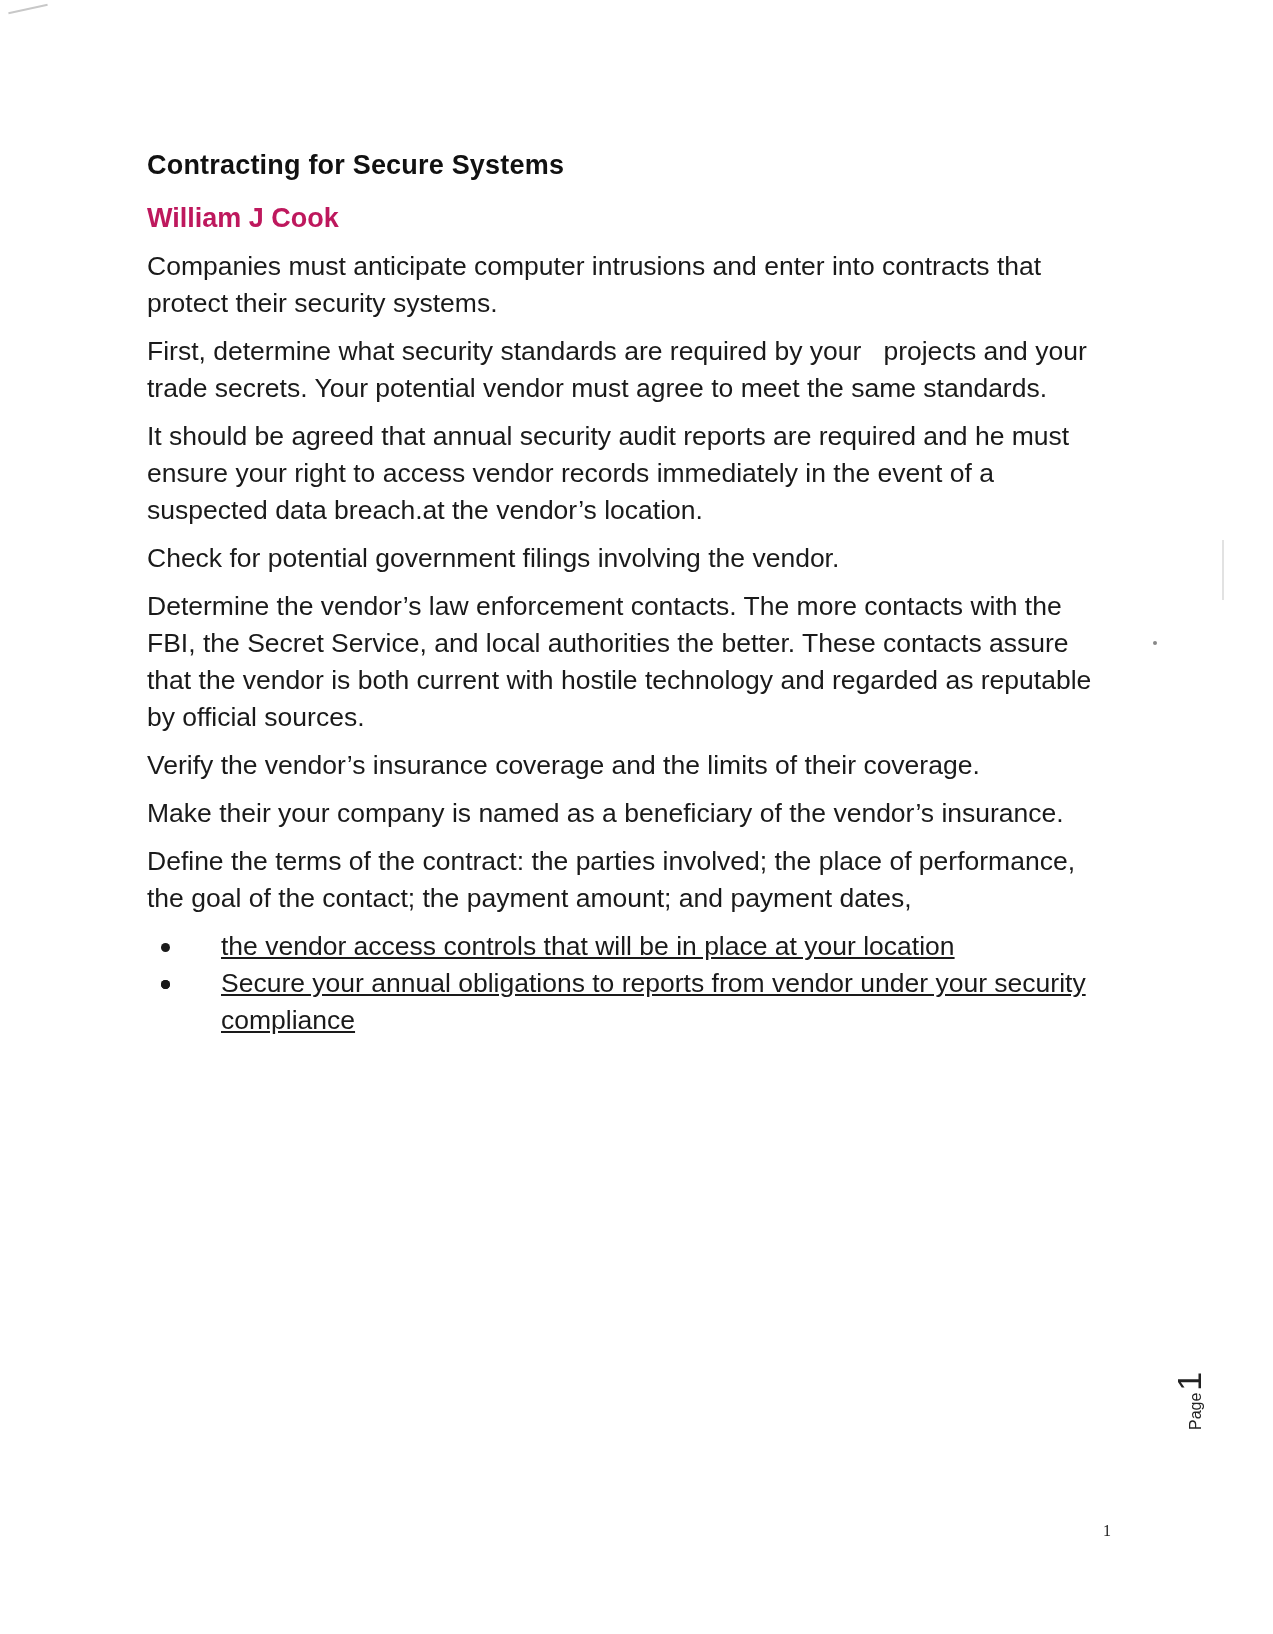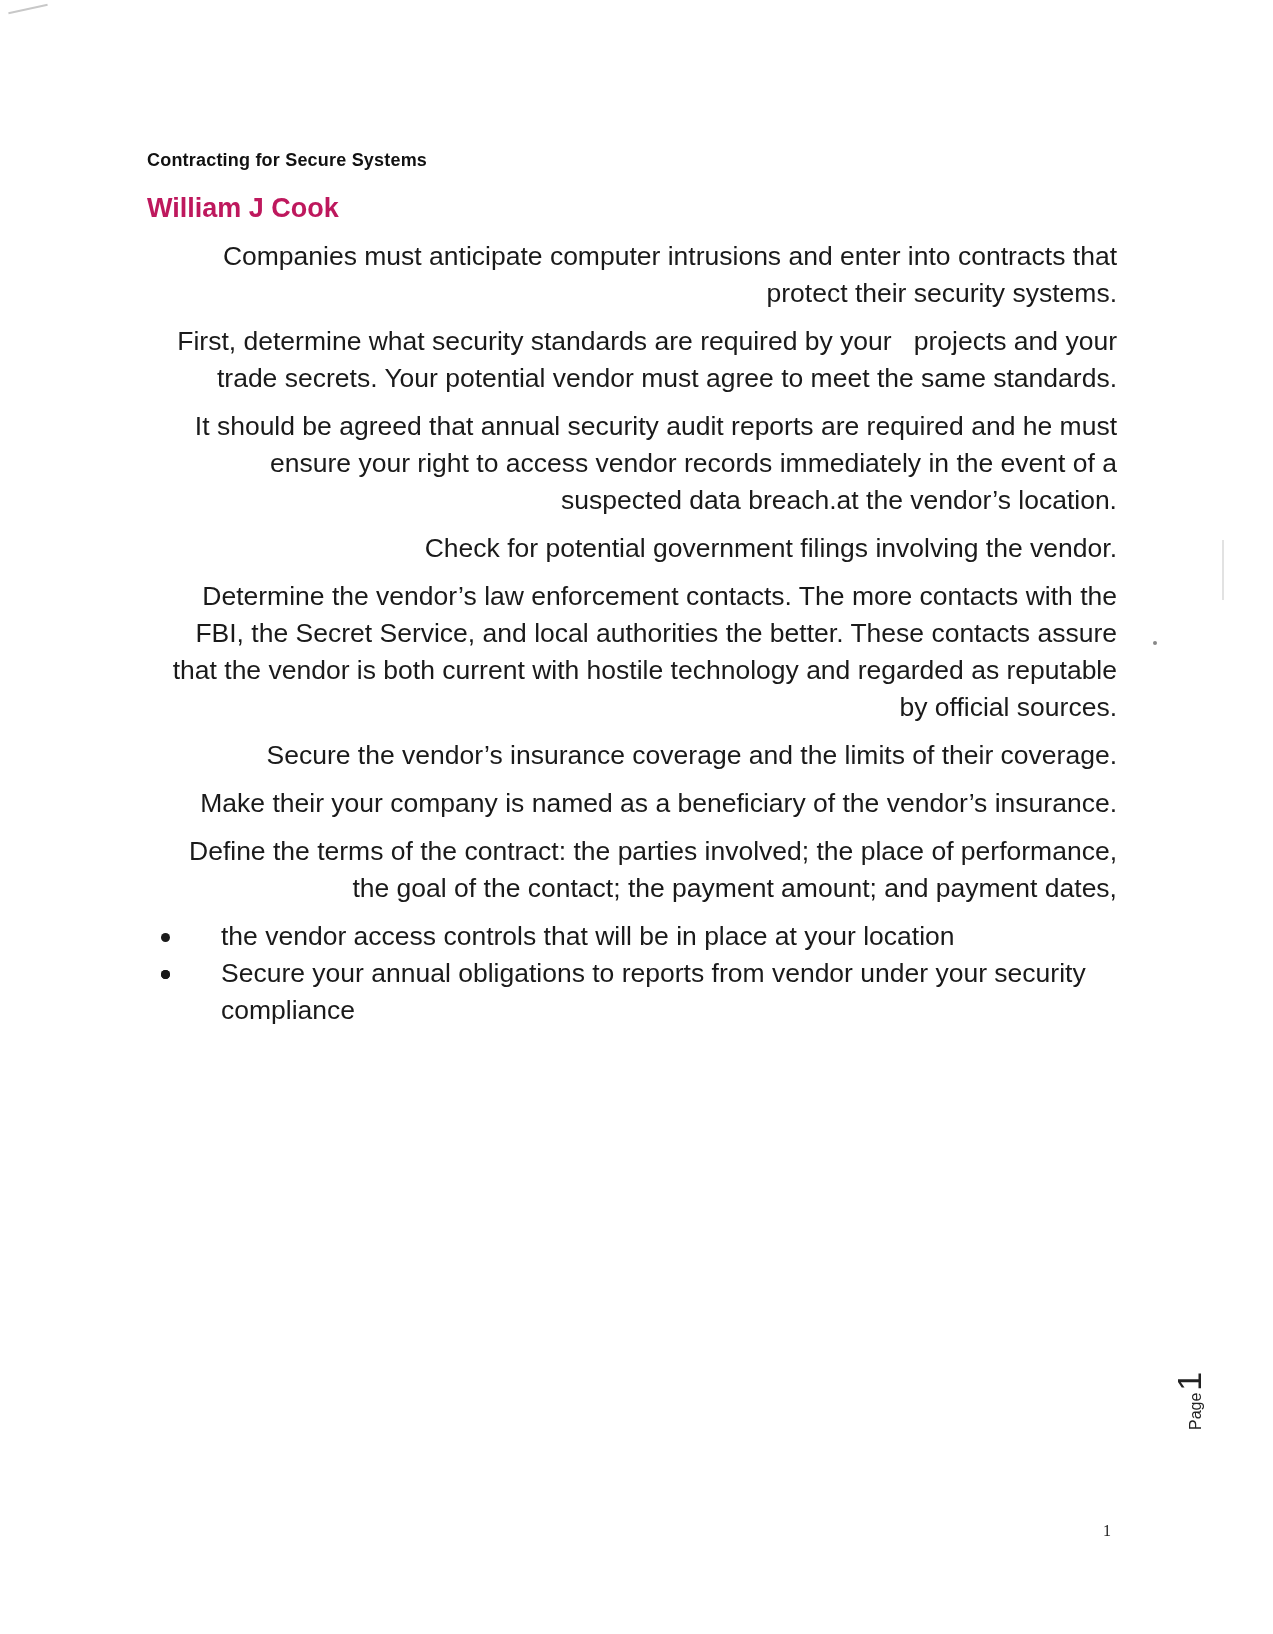--- a/index.html
+++ b/index.html
@@ -1,23 +1,23 @@
 <!DOCTYPE html>
 <html><head>
   <meta charset="utf-8">
   <style>
     html, body { margin: 0; padding: 0; background: #ffffff; }
     body { width: 1273px; height: 1634px; position: relative; overflow: hidden; }
     .page { position: absolute; left: 0; top: 0; width: 1273px; height: 1634px; background: #fff; }
     .content { position: absolute; left: 147px; top: 150px; width: 970px; color: #1a1a1a;
       font-family: "Liberation Sans", sans-serif; }
-    .title { font-weight: bold; font-size: 18px; margin: 0 0 22px 0; letter-spacing: 0.2px; color: #111; }
+    .title { font-weight: bold; font-size: 27px; margin: 0 0 22px 0; letter-spacing: 0.2px; color: #111; }
     .author { font-weight: bold; font-size: 27px; margin: 0 0 14px 0; color: #be185d; }
-    .para { font-size: 26.5px; line-height: 37px; margin: 0 0 11px 0; text-align: right; }
-    .list { list-style: none; margin: 8px 4px 0 0; padding: 0; }
+    .para { font-size: 26.5px; line-height: 37px; margin: 0 0 11px 0; }
+    .list { list-style: none; margin: 8px 4px 0 0; padding: 0; text-decoration: underline; }
     .list li { position: relative; padding-left: 74px; font-size: 26.5px; line-height: 37px; }
     .bullet { position: absolute; left: 14px; top: 15px; width: 9px; height: 9px; border-radius: 50%; background: #1a1a1a; }
     .page-label { position: absolute; left: 1170px; top: 1430px; transform: rotate(-90deg); transform-origin: left top;
       font-family: "Liberation Sans", sans-serif; color: #222; white-space: nowrap; }
     .page-label .word { font-size: 16px; }
     .page-label .num { font-size: 34px; margin-left: 2px; }
     .page-footer { position: absolute; left: 1103px; top: 1522px; font-family: "Liberation Serif", serif; font-size: 16px; color: #222; }
     .scan-mark { position: absolute; background: #c8c8c8; }
   </style>
 </head>
@@ -30,21 +30,21 @@
 
   <div class="content">
     <h1 class="title">Contracting for Secure Systems</h1>
     <h2 class="author">William J Cook</h2>
 
     <p class="para">Companies must anticipate computer intrusions and enter into contracts that protect their security systems.</p>
     <p class="para" style="white-space:pre-wrap;">First, determine what security standards are required by your   projects and your trade secrets. Your potential vendor must agree to meet the same standards.</p>
     <p class="para">It should be agreed that annual security audit reports are required and he must ensure your right to access vendor records immediately in the event of a suspected data breach.at the vendor’s location.</p>
     <p class="para">Check for potential government filings involving the vendor.</p>
     <p class="para">Determine the vendor’s law enforcement contacts. The more contacts with the FBI, the Secret Service, and local authorities the better. These contacts assure that the vendor is both current with hostile technology and regarded as reputable by official sources.</p>
-    <p class="para">Secure the vendor’s insurance coverage and the limits of their coverage.</p>
+    <p class="para">Verify the vendor’s insurance coverage and the limits of their coverage.</p>
     <p class="para">Make their your company is named as a beneficiary of the vendor’s insurance.</p>
     <p class="para">Define the terms of the contract: the parties involved; the place of performance, the goal of the contact; the payment amount; and payment dates,</p>
 
     <ul class="list">
       <li><span class="bullet"></span><span>the vendor access controls that will be in place at your location</span></li>
       <li><span class="bullet"></span></li>
       <li><span class="bullet"></span><span>Secure your annual obligations to reports from vendor under your security compliance</span></li>
     </ul>
   </div>
 

